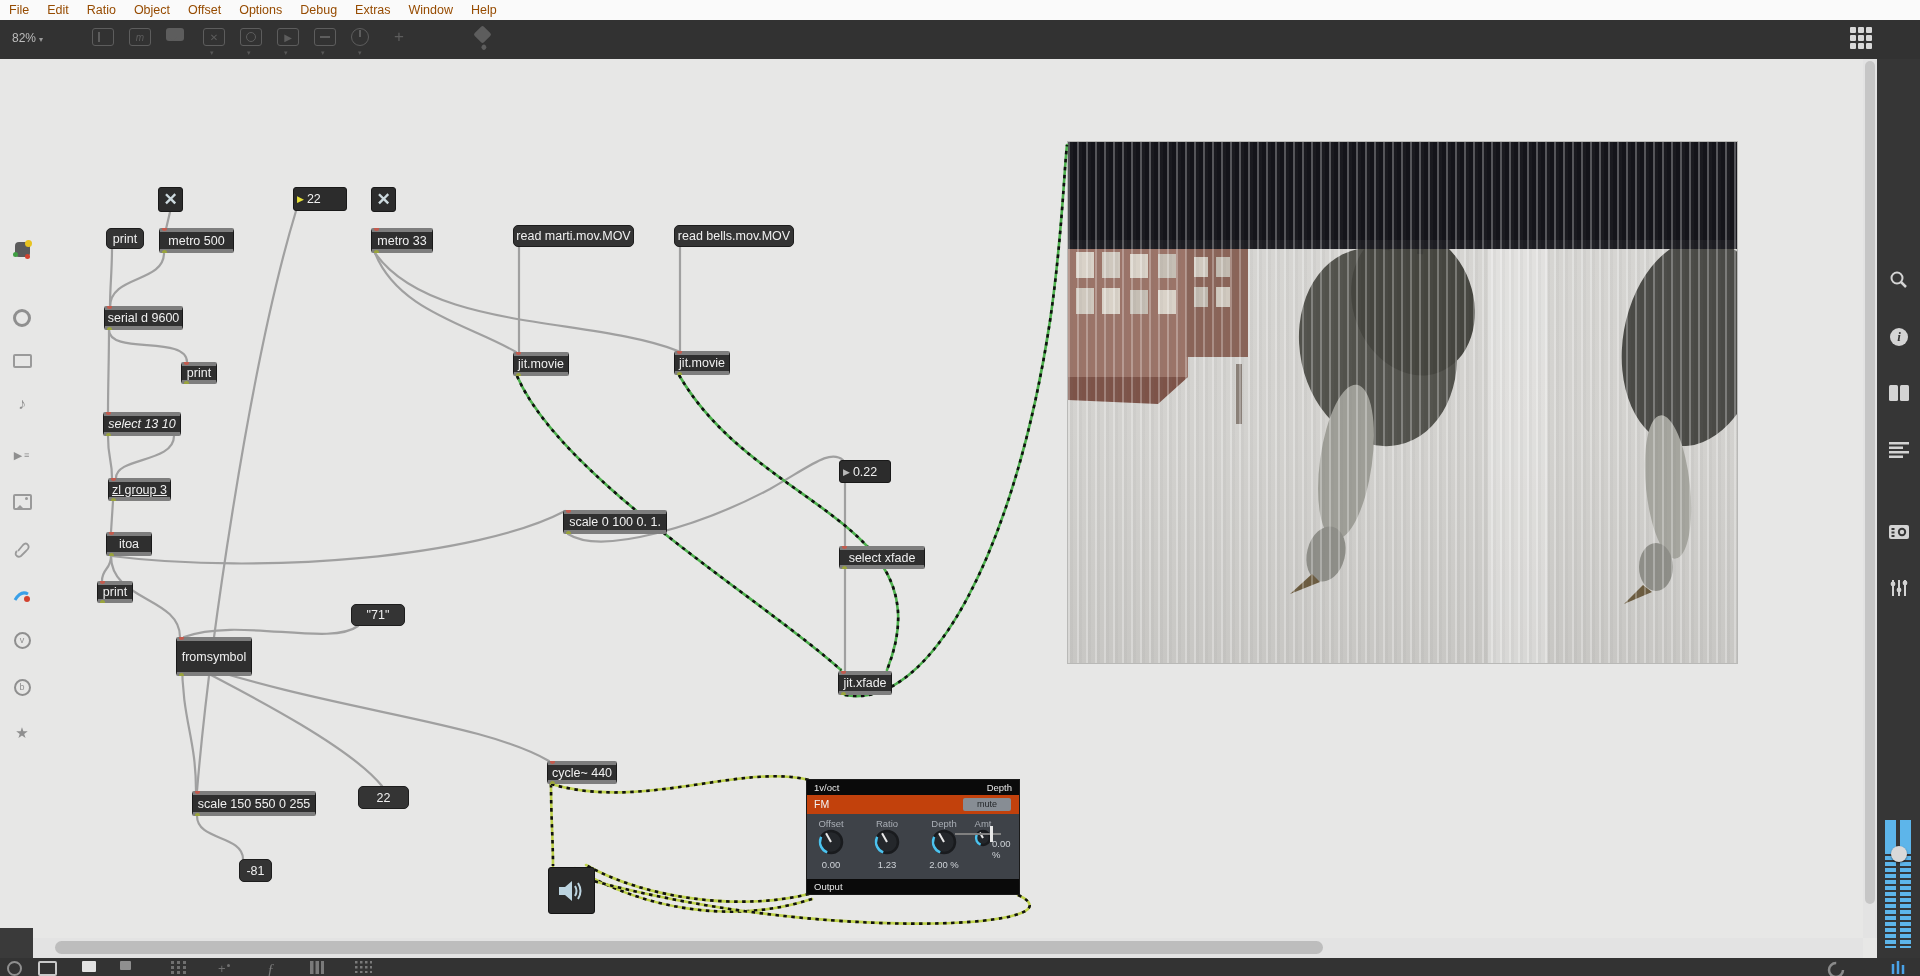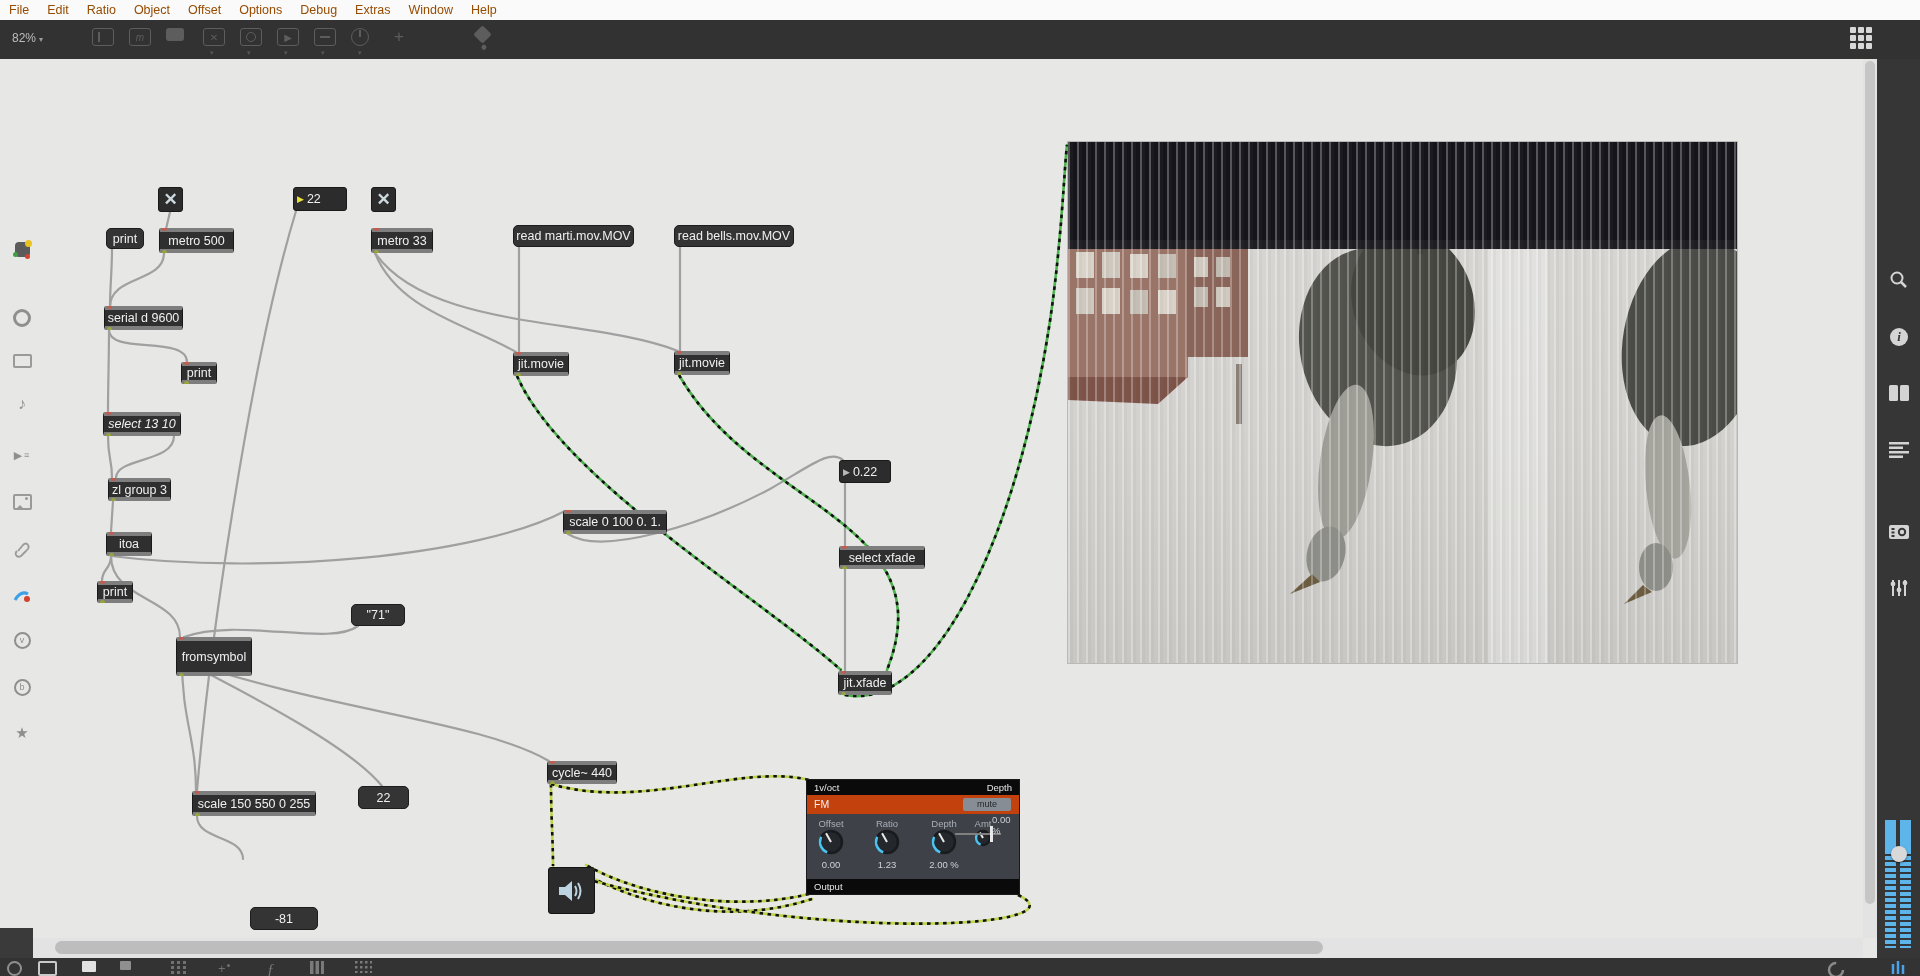--- a/index.html
+++ b/index.html
@@ -284,21 +284,21 @@
         <div class="nd obj" style="left: 674px; top: 292px; width: 56px; height: 24px;">
           <span>jit.movie</span>
         </div>
         <div class="nd obj" style="left: 103px; top: 353px; width: 78px; height: 24px; font-style: italic;">
           <span>select 13 10</span>
         </div>
         <div class="nd num" style="left: 839px; top: 401px; width: 52px; height: 23px;">
           <span class="tri flt">▶</span>
           <span>0.22</span>
         </div>
-        <div class="nd obj" style="left: 108px; top: 419px; width: 63px; height: 23px;">
+        <div class="nd obj" style="left: 108px; top: 419px; width: 63px; height: 23px; text-decoration: underline;">
           <span>zl group 3</span>
         </div>
         <div class="nd obj" style="left: 563px; top: 451px; width: 104px; height: 24px;">
           <span>scale 0 100 0. 1.</span>
         </div>
         <div class="nd obj" style="left: 106px; top: 473px; width: 46px; height: 24px;">
           <span>itoa</span>
         </div>
         <div class="nd obj" style="left: 839px; top: 487px; width: 86px; height: 23px;">
           <span>select xfade</span>
@@ -317,21 +317,21 @@
         </div>
         <div class="nd obj" style="left: 547px; top: 702px; width: 70px; height: 23px;">
           <span>cycle~ 440</span>
         </div>
         <div class="nd obj" style="left: 192px; top: 732px; width: 124px; height: 25px;">
           <span>scale 150 550 0 255</span>
         </div>
         <div class="nd msg" style="left: 358px; top: 727px; width: 51px; height: 23px;">
           <span>22</span>
         </div>
-        <div class="nd msg" style="left: 250px; top: 800px; width: 68px; height: 23px; margin-top: 48px;">
+        <div class="nd msg" style="left: 239px; top: 800px; width: 33px; height: 23px;">
           <span>-81</span>
         </div>
         <div class="nd spk" style="left: 548px; top: 808px; width: 47px; height: 47px;">
           <svg width="30" height="26" viewBox="0 0 30 26">
             <polygon points="2,9 8,9 15,3 15,23 8,17 2,17" fill="#bcd4e0"></polygon>
             <path d="M18,8 Q21,13 18,18 M21,5 Q26,13 21,21" stroke="#bcd4e0" stroke-width="2" fill="none"></path>
           </svg>
         </div>
       </div>
 
@@ -360,21 +360,21 @@
               <circle cx="28" cy="13" r="11" fill="none" stroke="#4cc3ef" stroke-width="2.5" stroke-dasharray="18.7 88" transform="rotate(110 28 13)"></circle>
               <line x1="28" y1="13" x2="23.05" y2="4.199999999999999" stroke="#e8e8e8" stroke-width="2"></line>
             </svg><div class="kval">2.00 %</div></div>
           <div class="kgrp" style="left: 148px; top: 4px; width: 56px;"><div class="klabel">Amt</div><svg width="56" height="18" viewBox="0 0 56 18">
               <circle cx="28" cy="9" r="7" fill="#24272b" stroke="#191b1e" stroke-width="2.5"></circle>
               <circle cx="28" cy="9" r="7" fill="none" stroke="#4cc3ef" stroke-width="2.5" stroke-dasharray="11.9 56" transform="rotate(110 28 9)"></circle>
               <line x1="28" y1="9" x2="24.85" y2="3.3999999999999995" stroke="#e8e8e8" stroke-width="2"></line>
             </svg></div>
           <div style="position: absolute; left: 148px; top: 19px; width: 46px; height: 2px; background: rgb(128, 128, 128);"></div>
           <div style="position: absolute; left: 183px; top: 12px; width: 3px; height: 16px; background: rgb(232, 232, 232);"></div>
-          <div class="kval" style="position: absolute; left: 185px; top: 0;">0.00 %</div>
+          <div class="kval" style="position: absolute; left: 185px; top: 24px;">0.00 %</div>
         </div>
     <div id="dev-out">
       <span class="l">Output</span>
     </div>
   </div>
 
   <div id="leftbar">
         <div class="ls-ic" style="top: 178px;">
           <div style="width:15px;height:15px;background:#5b5b5b;border-radius:4px;position:relative">
             <i style="position:absolute;right:-2px;top:-2px;width:7px;height:7px;border-radius:50%;background:#e8c31f"></i>

